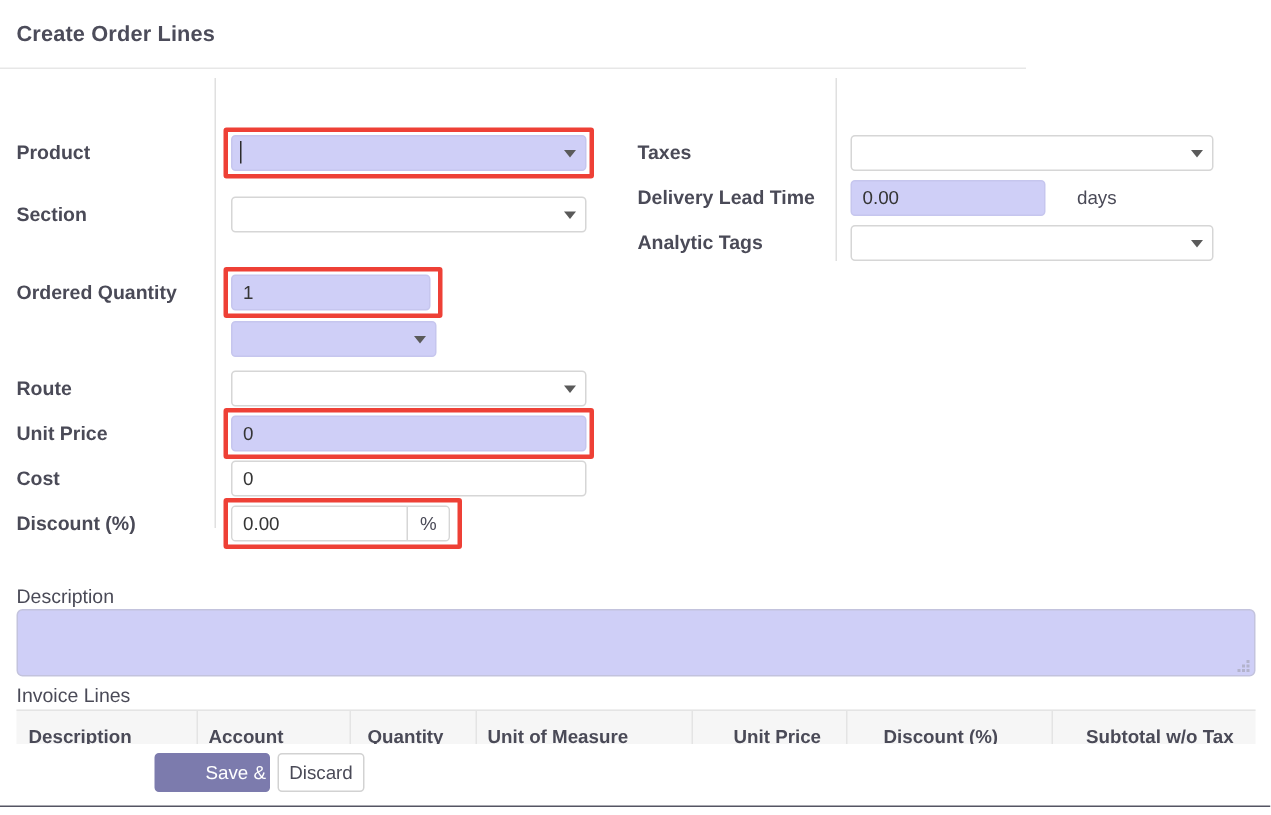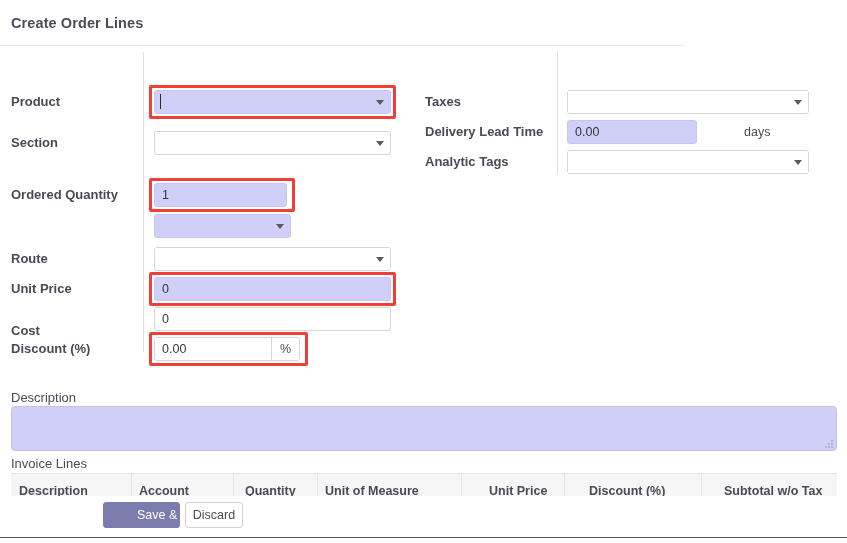--- a/index.html
+++ b/index.html
@@ -270,21 +270,21 @@
     <span></span>
     <span class="caret"></span>
   </div>
 
   <div class="field-label" style="left:11px; top:235px;">Unit Price</div>
   <div class="ctl filled" style="left:154px; top:231px; width:237px;">
     <span>0</span>
   </div>
   <div class="hl" style="left:149px; top:226px; width:247px; height:34px;"></div>
 
-  <div class="field-label" style="left:11px; top:265px;margin-top:12px;">Cost</div>
+  <div class="field-label" style="left:11px; top:265px;">Cost</div>
   <div class="ctl" style="left:154px; top:261px; width:237px;">
     <span>0</span>
   </div>
 
   <div class="field-label" style="left:11px; top:295px;">Discount (%)</div>
   <div class="input-group" style="left:154px; top:291px; width:146px;">
     <div class="ig-text">0.00</div>
     <div class="ig-addon">%</div>
   </div>
   <div class="hl" style="left:149px; top:286px; width:159px; height:34px;"></div>
@@ -292,21 +292,21 @@
   <div class="field-label" style="left:425px; top:48px;">Taxes</div>
   <div class="ctl dropdown" style="left:567px; top:44px; width:242px;">
     <span></span>
     <span class="caret"></span>
   </div>
 
   <div class="field-label" style="left:425px; top:78px;">Delivery Lead Time</div>
   <div class="ctl filled" style="left:567px; top:74px; width:130px;">
     <span>0.00</span>
   </div>
-  <div class="suffix" style="left:744px; top:79px;">days</div>
+  <div class="suffix" style="left:718px; top:79px;">days</div>
 
   <div class="field-label" style="left:425px; top:108px;">Analytic Tags</div>
   <div class="ctl dropdown" style="left:567px; top:104px; width:242px;">
     <span></span>
     <span class="caret"></span>
   </div>
 
 </div>
 
 <div class="section-label" style="left:11px; top:390px;">Description</div>

